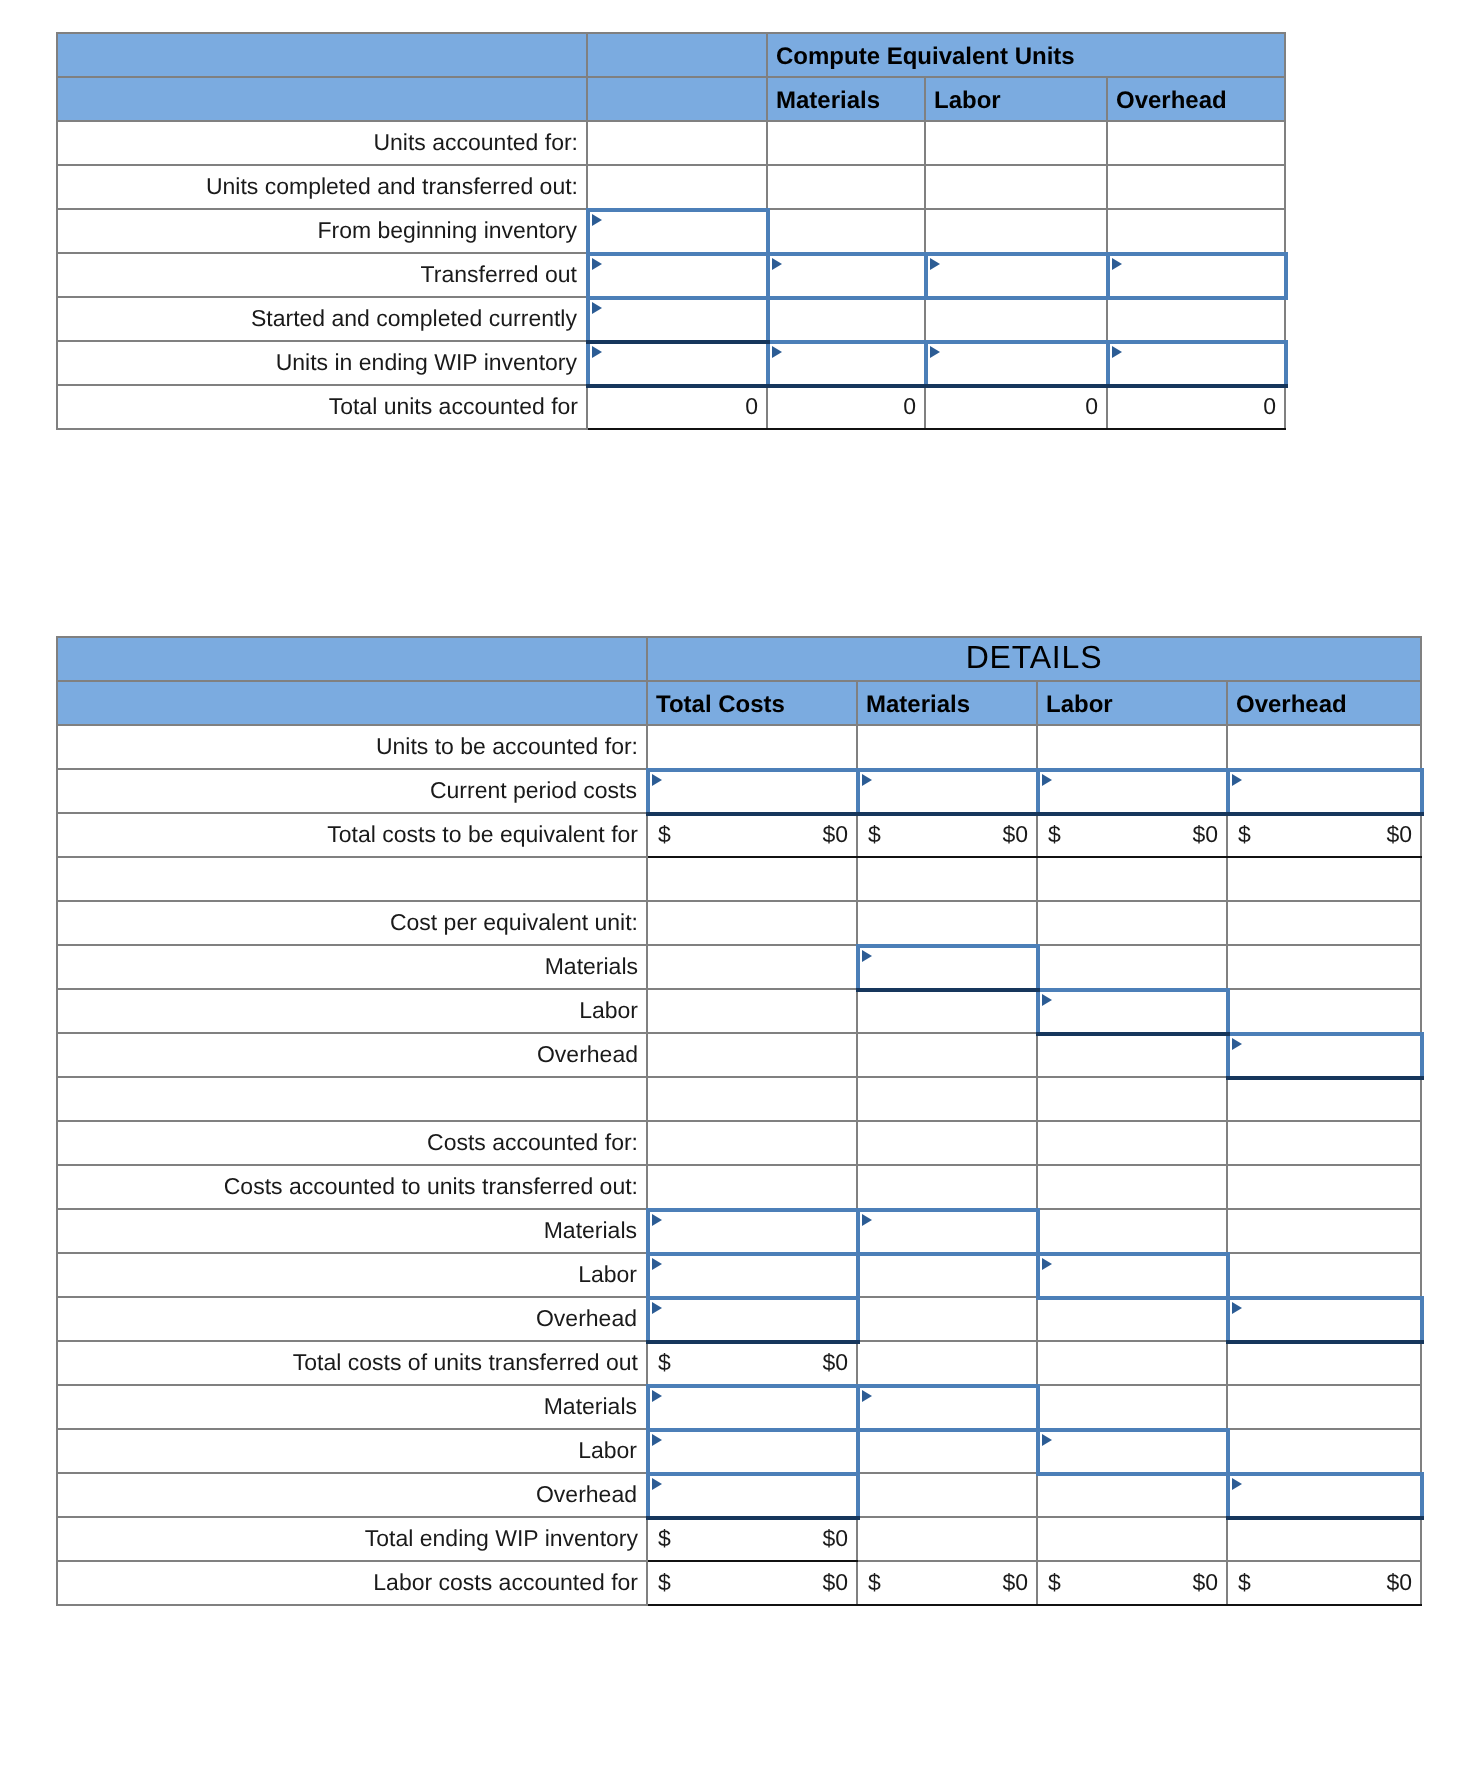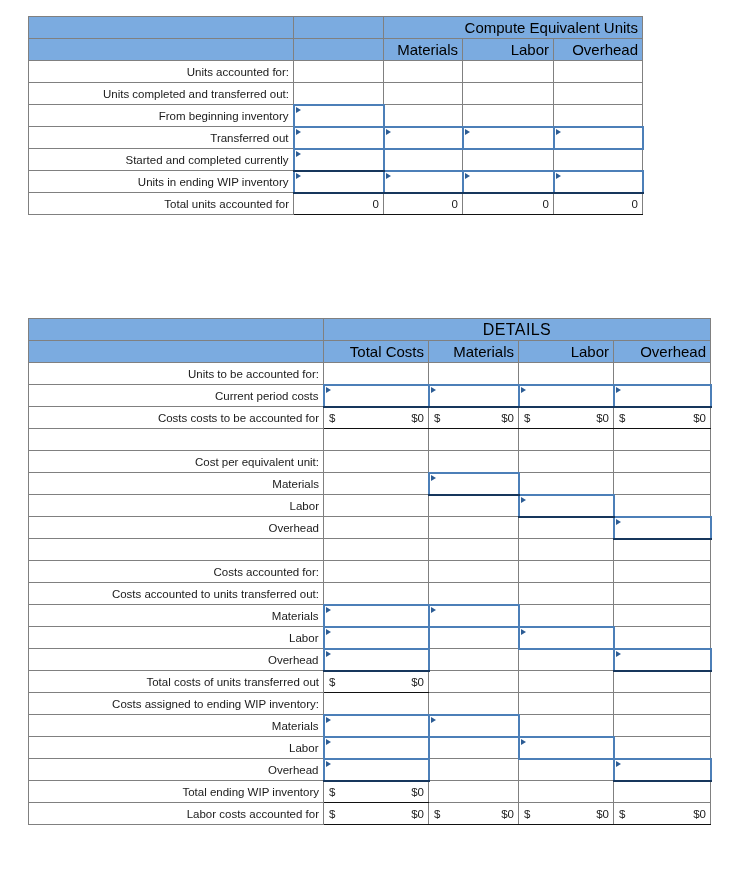--- a/index.html
+++ b/index.html
@@ -31,24 +31,24 @@
     vertical-align: middle;
     background: #ffffff;
     box-sizing: border-box;
     overflow: hidden;
     white-space: nowrap;
   }
 
   
   .hdr {
     background: #7BABE0 !important;
-    text-align: right;
-    font-weight: normal;
+    text-align: left;
+    font-weight: bold;
     color: #000000;
-    font-size: 15px;
+    font-size: 12px;
   }
   .hdr-blank {
     background: #7BABE0 !important;
   }
   .hdr-plain {
     background: #7BABE0 !important;
     text-align: center;
     color: #000000;
     font-size: 16px;
     font-weight: normal;
@@ -209,21 +209,21 @@
         <td class="num"></td>
       </tr>
       <tr>
         <td class="lbl ind1">Current period costs</td>
         <td class="inp inp-under"></td>
         <td class="inp inp-under"></td>
         <td class="inp inp-under"></td>
         <td class="inp inp-under"></td>
       </tr>
       <tr>
-        <td class="lbl">Costs costs to be accounted for</td>
+        <td class="lbl">Total costs to be equivalent for</td>
         <td class="cur rule-top rule-bot"><span class="sym">$</span><span>$0</span></td>
         <td class="cur rule-top rule-bot"><span class="sym">$</span><span>$0</span></td>
         <td class="cur rule-top rule-bot"><span class="sym">$</span><span>$0</span></td>
         <td class="cur rule-top rule-bot"><span class="sym">$</span><span>$0</span></td>
       </tr>
       <tr>
         <td class="lbl"></td>
         <td class="num"></td>
         <td class="num"></td>
         <td class="num"></td>
@@ -295,27 +295,20 @@
       <tr>
         <td class="lbl ind2">Overhead</td>
         <td class="inp inp-under"></td>
         <td class="num"></td>
         <td class="num"></td>
         <td class="inp inp-under"></td>
       </tr>
       <tr>
         <td class="lbl ind1">Total costs of units transferred out</td>
         <td class="cur rule-top rule-bot"><span class="sym">$</span><span>$0</span></td>
-        <td class="num"></td>
-        <td class="num"></td>
-        <td class="num"></td>
-      </tr>
-      <tr>
-        <td class="lbl">Costs assigned to ending WIP inventory:</td>
-        <td class="num"></td>
         <td class="num"></td>
         <td class="num"></td>
         <td class="num"></td>
       </tr>
       <tr>
         <td class="lbl ind2">Materials</td>
         <td class="inp"></td>
         <td class="inp"></td>
         <td class="num"></td>
         <td class="num"></td>

